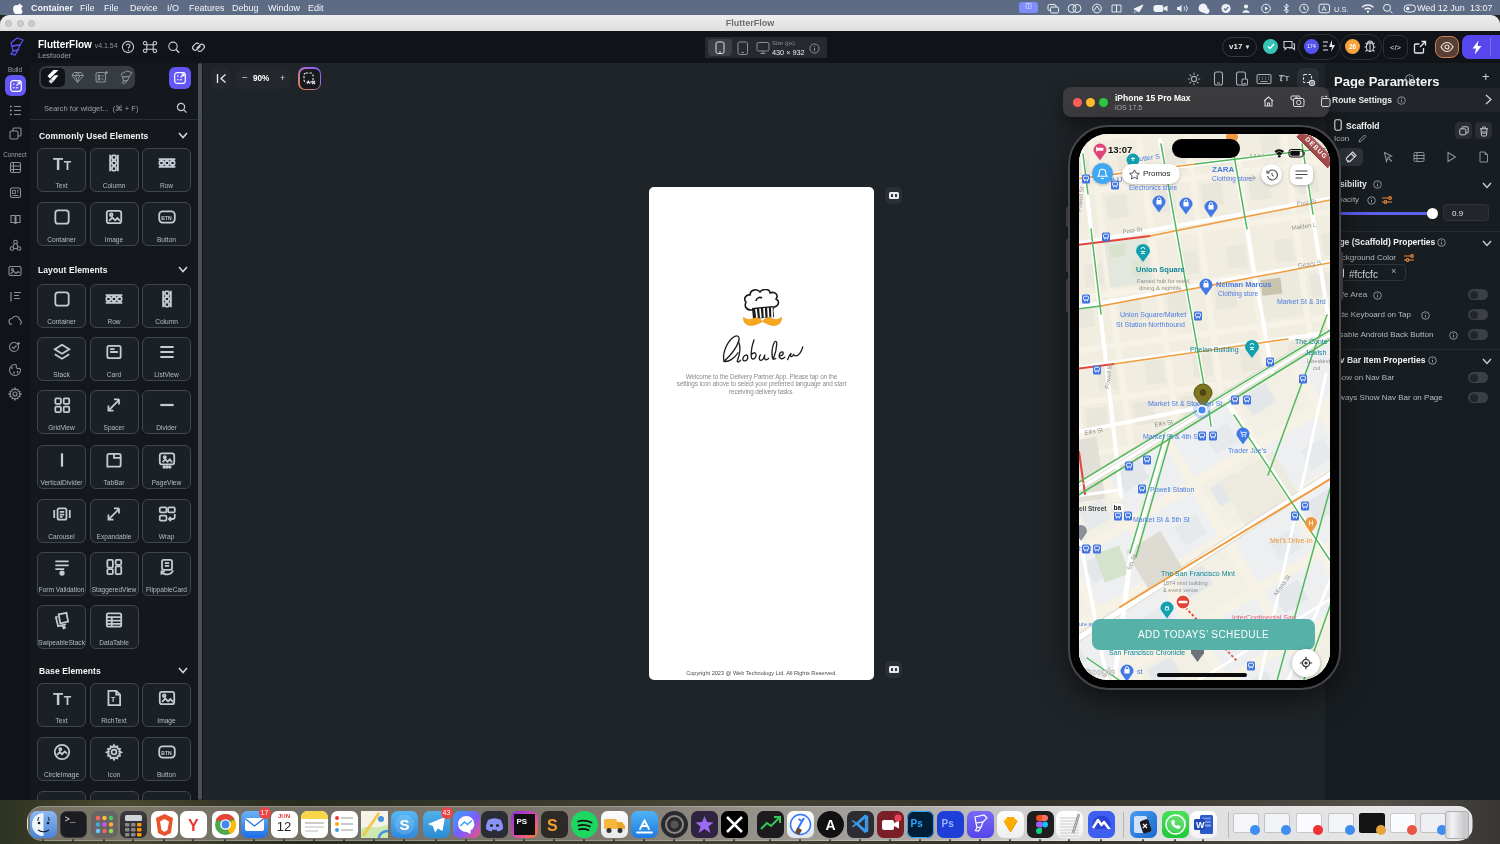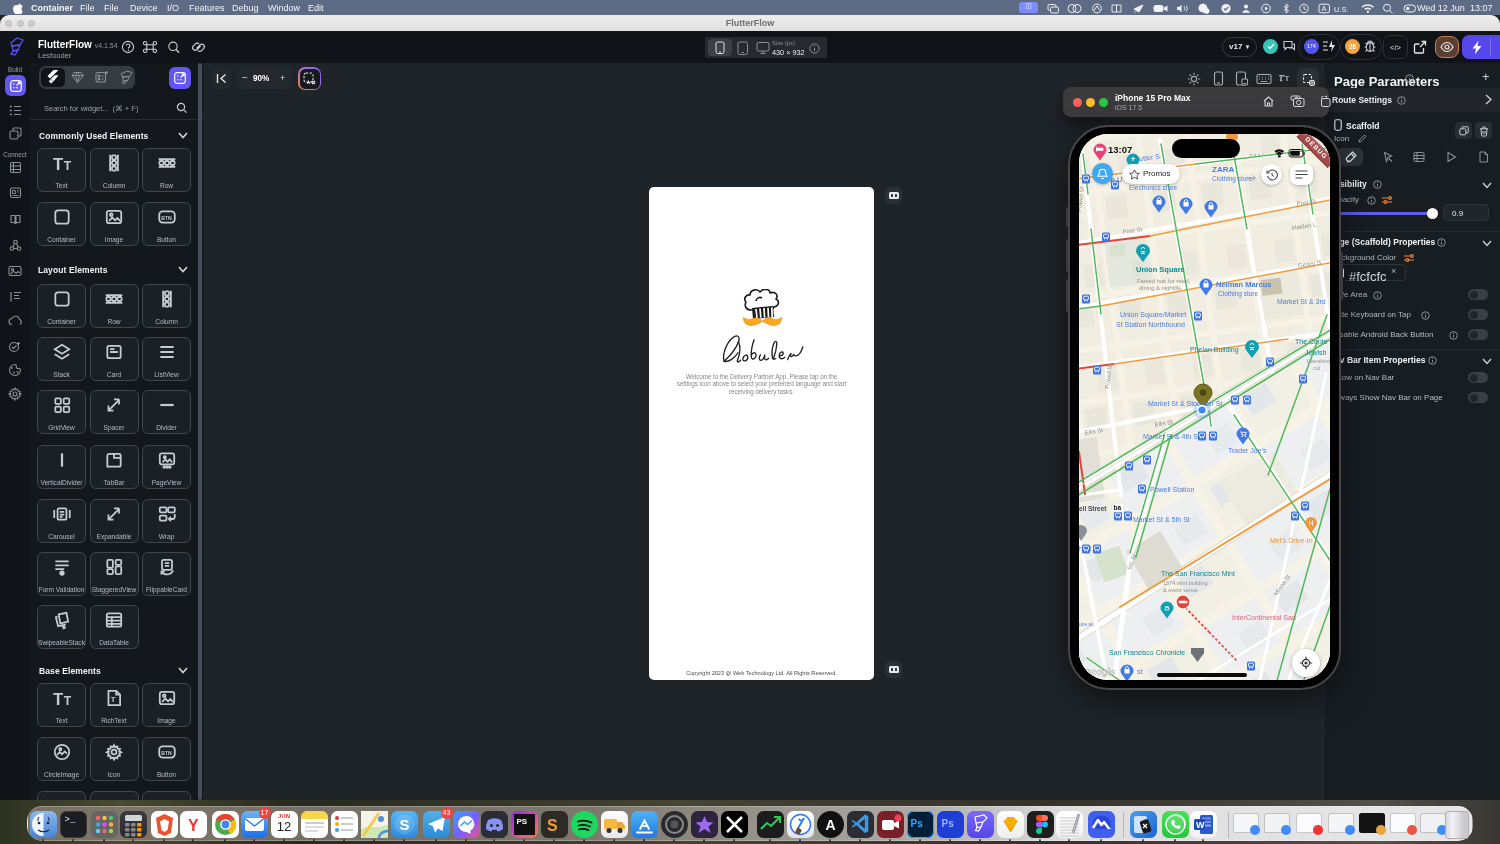--- a/index.html
+++ b/index.html
@@ -667,21 +667,21 @@
       <path d="M1 1 L5 5.5 L9 1"></path>
     </svg>
     <div class="abs" style="left:7px;top:190px;color:#b6bcc2;font-size:8px">Background Color</div>
     <svg class="abs" style="left:78px;top:191px" width="12" height="8" viewBox="0 0 12 8" fill="none" stroke="#e8883c" stroke-width="1.2">
       <path d="M1 2 h7 M10.5 2 h0.5 M1 6 h2 M6 6 h5"></path>
       <circle cx="9" cy="2" r="1.3" fill="#17191d"></circle>
       <circle cx="4.5" cy="6" r="1.3" fill="#17191d"></circle>
     </svg>
     <div class="abs" style="left:5px;top:201px;width:76px;height:17px;border:1px solid #2f343a;border-radius:4px"></div>
     <div class="abs" style="left:9px;top:204.5px;width:10px;height:10px;background:#fcfcfc;border-radius:2px"></div>
-    <div class="abs" style="left:24px;top:206px;color:#d4d9dd;font-size:13px">#fcfcfc</div>
+    <div class="abs" style="left:24px;top:206px;color:#d4d9dd;font-size:10px">#fcfcfc</div>
     <div class="abs" style="left:66px;top:203px;color:#aab1b7;font-size:9px">×</div>
     <div class="abs" style="left:7px;top:227px;color:#b6bcc2;font-size:8px">Safe Area</div>
     <svg class="abs" style="left:48px;top:228px" width="9" height="9" viewBox="0 0 9 9" fill="none" stroke="#8b9197">
       <circle cx="4.5" cy="4.5" r="3.8"></circle>
       <path d="M4.5 4 v2.5 M4.5 2.2 v0.9"></path>
     </svg>
     <div class="toggle abs" style="left:143px;top:226px"></div>
     <div class="abs" style="left:7px;top:247px;color:#b6bcc2;font-size:8px">Hide Keyboard on Tap</div>
     <svg class="abs" style="left:96px;top:248px" width="9" height="9" viewBox="0 0 9 9" fill="none" stroke="#8b9197">
       <circle cx="4.5" cy="4.5" r="3.8"></circle>
@@ -1354,20 +1354,21 @@
     </svg>
     <div class="abs" style="left:182px;top:30px;width:21px;height:21px;background:#fff;border-radius:50%;box-shadow:0 1px 3px rgba(0,0,0,0.25)"></div>
     <svg class="abs" style="left:187px;top:35px" width="12" height="12" viewBox="0 0 12 12" fill="none" stroke="#444" stroke-width="1.1">
       <path d="M2.2 3.2 a5 5 0 1 1 -0.7 3.8 M1 1.5 v2.5 h2.5"></path>
       <path d="M6 3.8 v2.5 l1.8 1" stroke-width="1"></path>
     </svg>
     <div class="abs" style="left:211px;top:30px;width:23px;height:21px;background:#fff;border-radius:7px;box-shadow:0 1px 3px rgba(0,0,0,0.25)"></div>
     <svg class="abs" style="left:216px;top:36px" width="13" height="10" viewBox="0 0 13 10" stroke="#444" stroke-width="1.2" fill="none">
       <path d="M0.5 1 h12 M0.5 4.5 h12 M0.5 8 h7"></path>
     </svg>
+    <div class="abs" style="left:13px;top:485px;width:223px;height:31px;background:#56b1a8;border-radius:8px;color:#fdfefe;font-size:10px;text-align:center;line-height:31px;letter-spacing:0.4px">ADD TODAYS’ SCHEDULE</div>
     <div class="abs" style="left:213px;top:515px;width:28px;height:28px;background:#fff;border-radius:50%;box-shadow:0 1px 4px rgba(0,0,0,0.3)"></div>
     <svg class="abs" style="left:220px;top:522px" width="14" height="14" viewBox="0 0 14 14" fill="none" stroke="#333" stroke-width="1.2">
       <circle cx="7" cy="7" r="3.6"></circle>
       <circle cx="7" cy="7" r="1" fill="#333"></circle>
       <path d="M7 0.8 V3 M7 11 v2.2 M0.8 7 H3 M11 7 h2.2"></path>
     </svg>
     <div class="abs" style="left:78px;top:538.5px;width:90px;height:4px;background:#0b0b0b;border-radius:2px"></div>
   </div>
   <div id="dock" class="abs">
     <div class="dicon" style="left:1.5px;top:4px;width:27px;height:27px;border-radius:6.5px;background:linear-gradient(#8db8f0,#4a84d8)">

